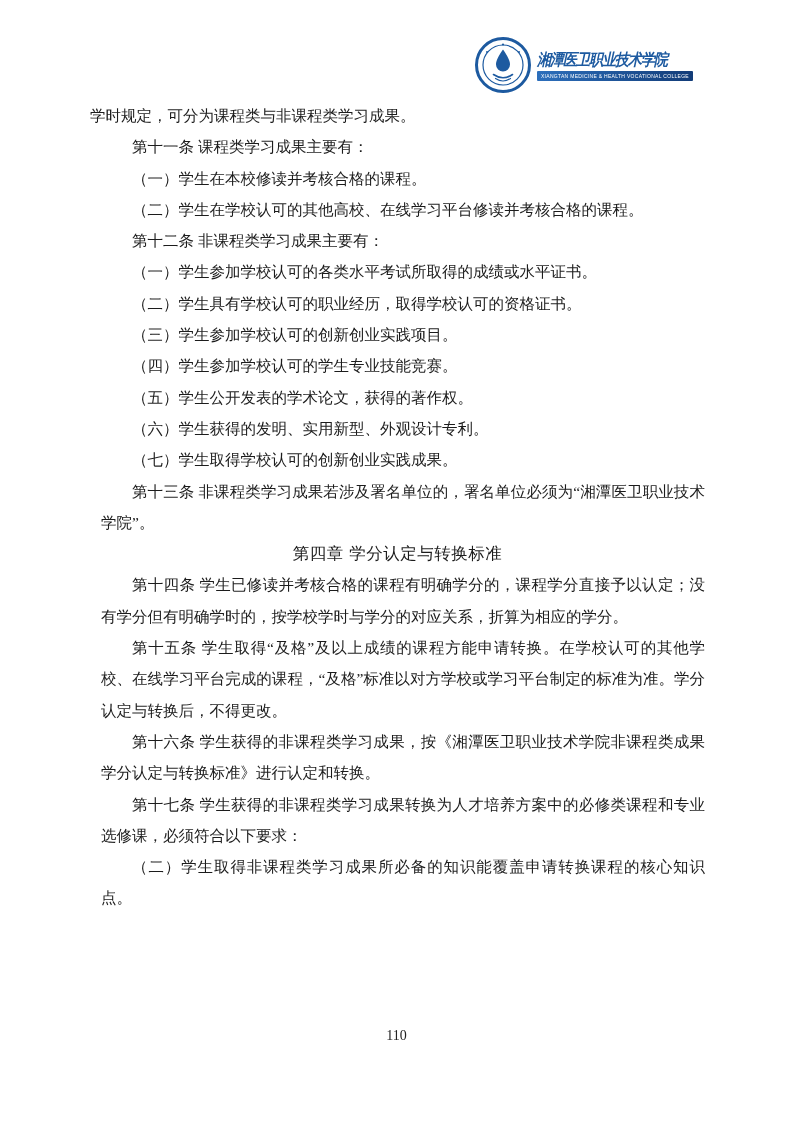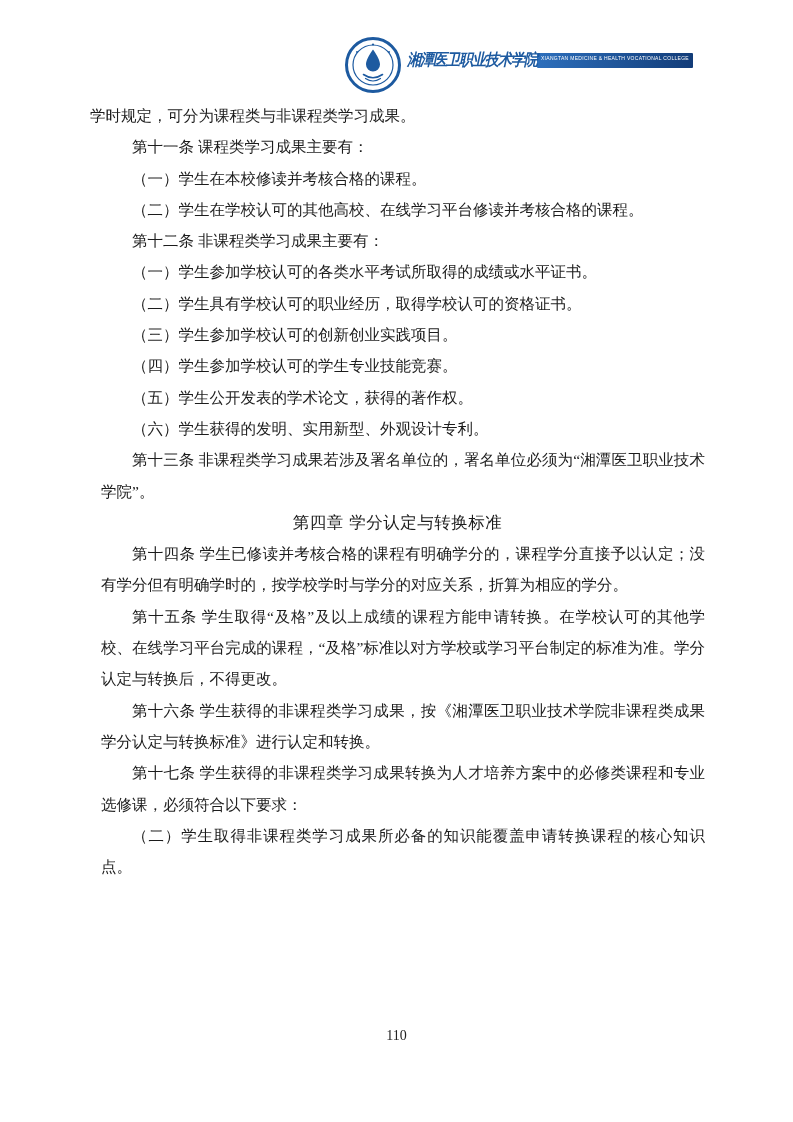--- a/index.html
+++ b/index.html
@@ -21,21 +21,21 @@
     position: absolute;
     top: 36px;
     right: 100px;
     display: flex;
     align-items: flex-start;
     gap: 5px;
   }
   .emblem { width: 58px; height: 58px; flex: 0 0 auto; }
   .emblem-stroke { stroke: var(--brand); fill: none; }
   .emblem-fill   { fill: var(--brand); }
-  .logo-text { display: flex; margin-top: 14px; }
+  .logo-text { display: flex; flex-direction: column; margin-top: 14px; }
   .logo-cn {
     color: var(--brand);
     font-weight: bold;
     font-style: italic;
     font-size: 14px;
     letter-spacing: -1px;
     white-space: nowrap;
     font-family: "DejaVu Serif", serif;
     transform: scaleY(1.15);
     transform-origin: left top;
@@ -115,20 +115,21 @@
       <p class="para indent">第十一条 课程类学习成果主要有：</p>
       <p class="para indent">（一）学生在本校修读并考核合格的课程。</p>
       <p class="para indent">（二）学生在学校认可的其他高校、在线学习平台修读并考核合格的课程。</p>
       <p class="para indent">第十二条 非课程类学习成果主要有：</p>
       <p class="para indent">（一）学生参加学校认可的各类水平考试所取得的成绩或水平证书。</p>
       <p class="para indent">（二）学生具有学校认可的职业经历，取得学校认可的资格证书。</p>
       <p class="para indent">（三）学生参加学校认可的创新创业实践项目。</p>
       <p class="para indent">（四）学生参加学校认可的学生专业技能竞赛。</p>
       <p class="para indent">（五）学生公开发表的学术论文，获得的著作权。</p>
       <p class="para indent">（六）学生获得的发明、实用新型、外观设计专利。</p>
+      <p class="para indent">（七）学生取得学校认可的创新创业实践成果。</p>
       <p class="para indent">第十三条 非课程类学习成果若涉及署名单位的，署名单位必须为“湘潭医卫职业技术学院”。</p>
       <p class="para heading">第四章 学分认定与转换标准</p>
       <p class="para indent">第十四条 学生已修读并考核合格的课程有明确学分的，课程学分直接予以认定；没有学分但有明确学时的，按学校学时与学分的对应关系，折算为相应的学分。</p>
       <p class="para indent">第十五条 学生取得“及格”及以上成绩的课程方能申请转换。在学校认可的其他学校、在线学习平台完成的课程，“及格”标准以对方学校或学习平台制定的标准为准。学分认定与转换后，不得更改。</p>
       <p class="para indent">第十六条 学生获得的非课程类学习成果，按《湘潭医卫职业技术学院非课程类成果学分认定与转换标准》进行认定和转换。</p>
       <p class="para indent">第十七条 学生获得的非课程类学习成果转换为人才培养方案中的必修类课程和专业选修课，必须符合以下要求：</p>
       <p class="para indent">（二）学生取得非课程类学习成果所必备的知识能覆盖申请转换课程的核心知识点。</p>
     </div>
 
   <div class="page-number">110</div>

